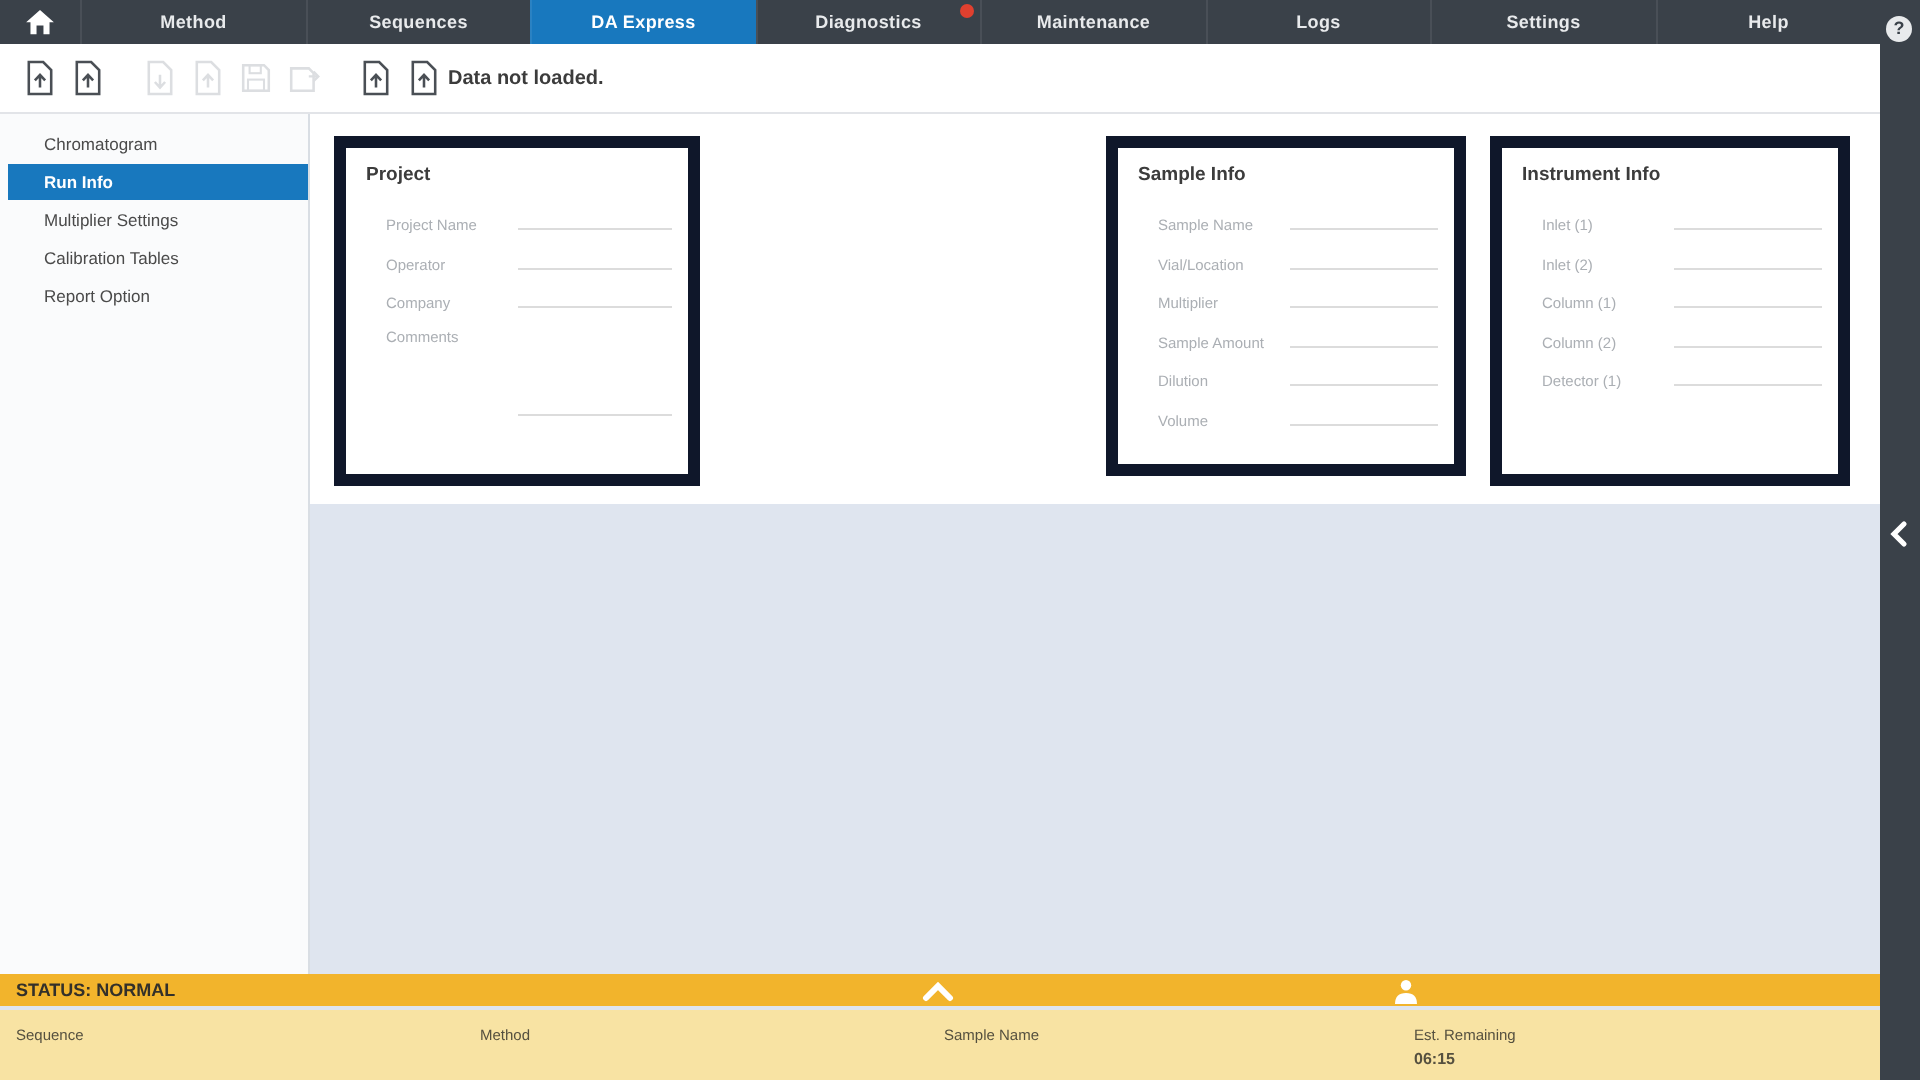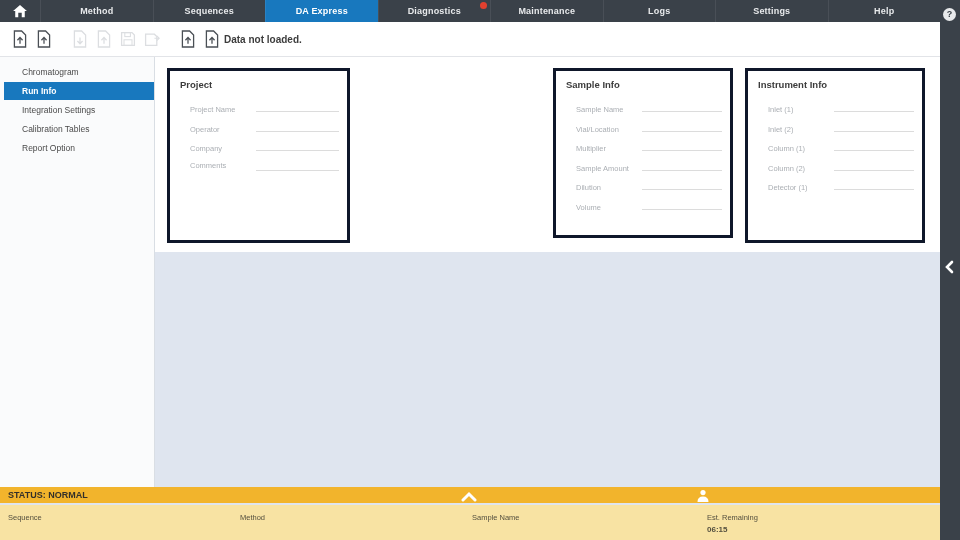--- a/index.html
+++ b/index.html
@@ -40,24 +40,24 @@
   
   .sidebar { position:absolute; top:57px; left:0; width:155px; height:430px;
              background:#FAFBFC; border-right:1px solid #D9DEE4; padding:6px 0 0 4px; }
   .side-item { height:18px; line-height:18px; padding-left:18px; font-size:8.5px;
                color:#4A4A4A; cursor:pointer; margin-bottom:1px; }
   .side-item.selected { background:#1878BE; color:#fff; font-weight:bold; }
 
   
   .main { position:absolute; top:57px; left:155px; width:785px; height:430px; background:#DFE5EF; }
   .white-band { position:absolute; top:0; left:0; width:785px; height:195px; background:#FFFFFF; }
-  .panel { position:absolute; background:#fff; border:3px solid #0f172a; padding:8px 8px 0 10px; }
+  .panel { position:absolute; background:#fff; border:6px solid #0f172a; padding:8px 8px 0 10px; }
   .panel-title { font-size:9.5px; font-weight:bold; color:#3C3C3C; margin-bottom:12px; }
   .field { display:flex; align-items:baseline; height:19.5px; padding-left:10px; }
-  .field.tall { height:44px; }
+  .field.tall { height:44px; align-items:flex-end; }
   .field.tall .flabel { align-self:flex-start; }
   .flabel { flex:none; width:66px; font-size:7.5px; color:#ABAFB4; }
   .fline { flex:1; border-bottom:1px solid #DCDCDC; font-size:8px; color:#3C3C3C;
            min-height:10px; cursor:text; }
   #panel-project { left:12px; top:11px; width:183px; height:175px; }
   #panel-sample { left:398px; top:11px; width:180px; height:170px; }
   #panel-instrument { left:590px; top:11px; width:180px; height:175px; }
 
   
   .statusbar { position:absolute; top:487px; left:0; width:940px; height:16px;
@@ -151,21 +151,21 @@
           <path d="M3 1 h9 l5 5 v15 h-14 z" fill="none" stroke="currentColor" stroke-width="1.6"></path>
           <path d="M10 17 v-7 M6.8 12.5 L10 9 l3.2 3.5" fill="none" stroke="currentColor" stroke-width="1.6"></path>
         </svg>
     </span>
     <span class="tb-status">Data not loaded.</span>
   </div>
 
   <div class="sidebar">
     <div class="side-item">Chromatogram</div>
     <div class="side-item selected">Run Info</div>
-    <div class="side-item">Integration Settings</div>
+    <div class="side-item">Multiplier Settings</div>
     <div class="side-item">Calibration Tables</div>
     <div class="side-item">Report Option</div>
   </div>
 
   <div class="main">
     <div class="white-band"></div>
 
     <div class="panel" id="panel-project">
       <div class="panel-title">Project</div>
       <div class="field">

